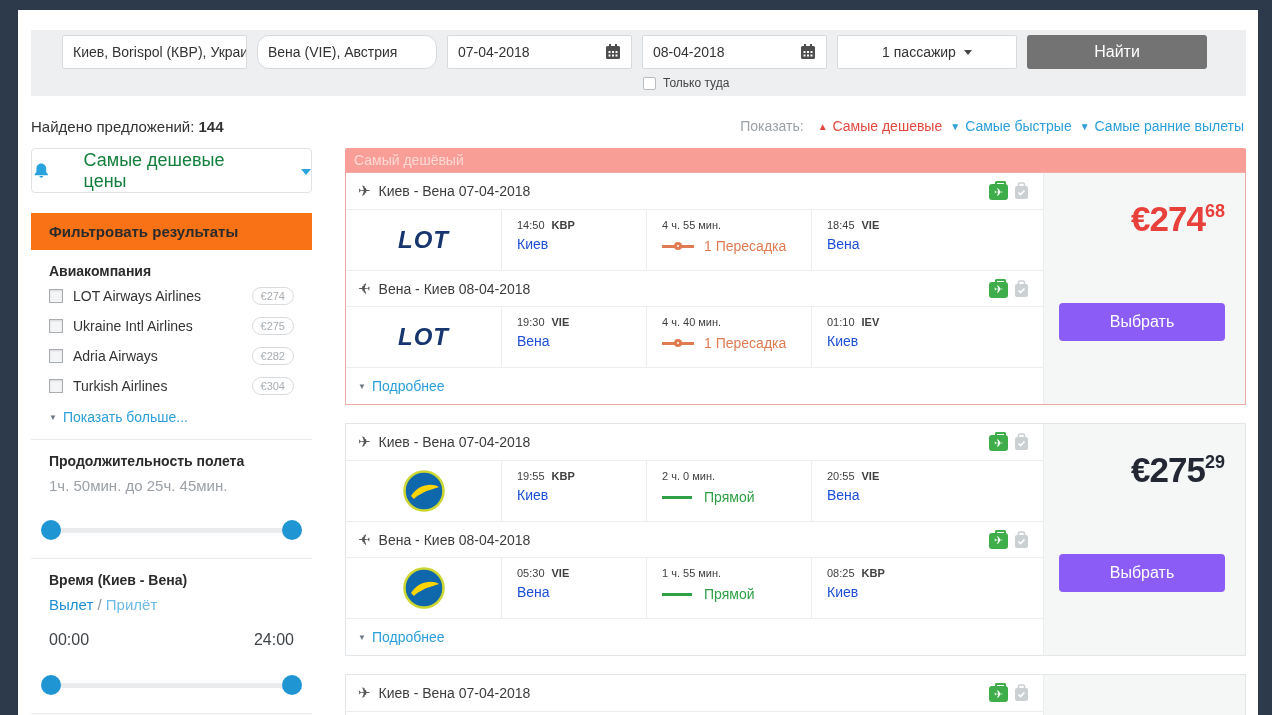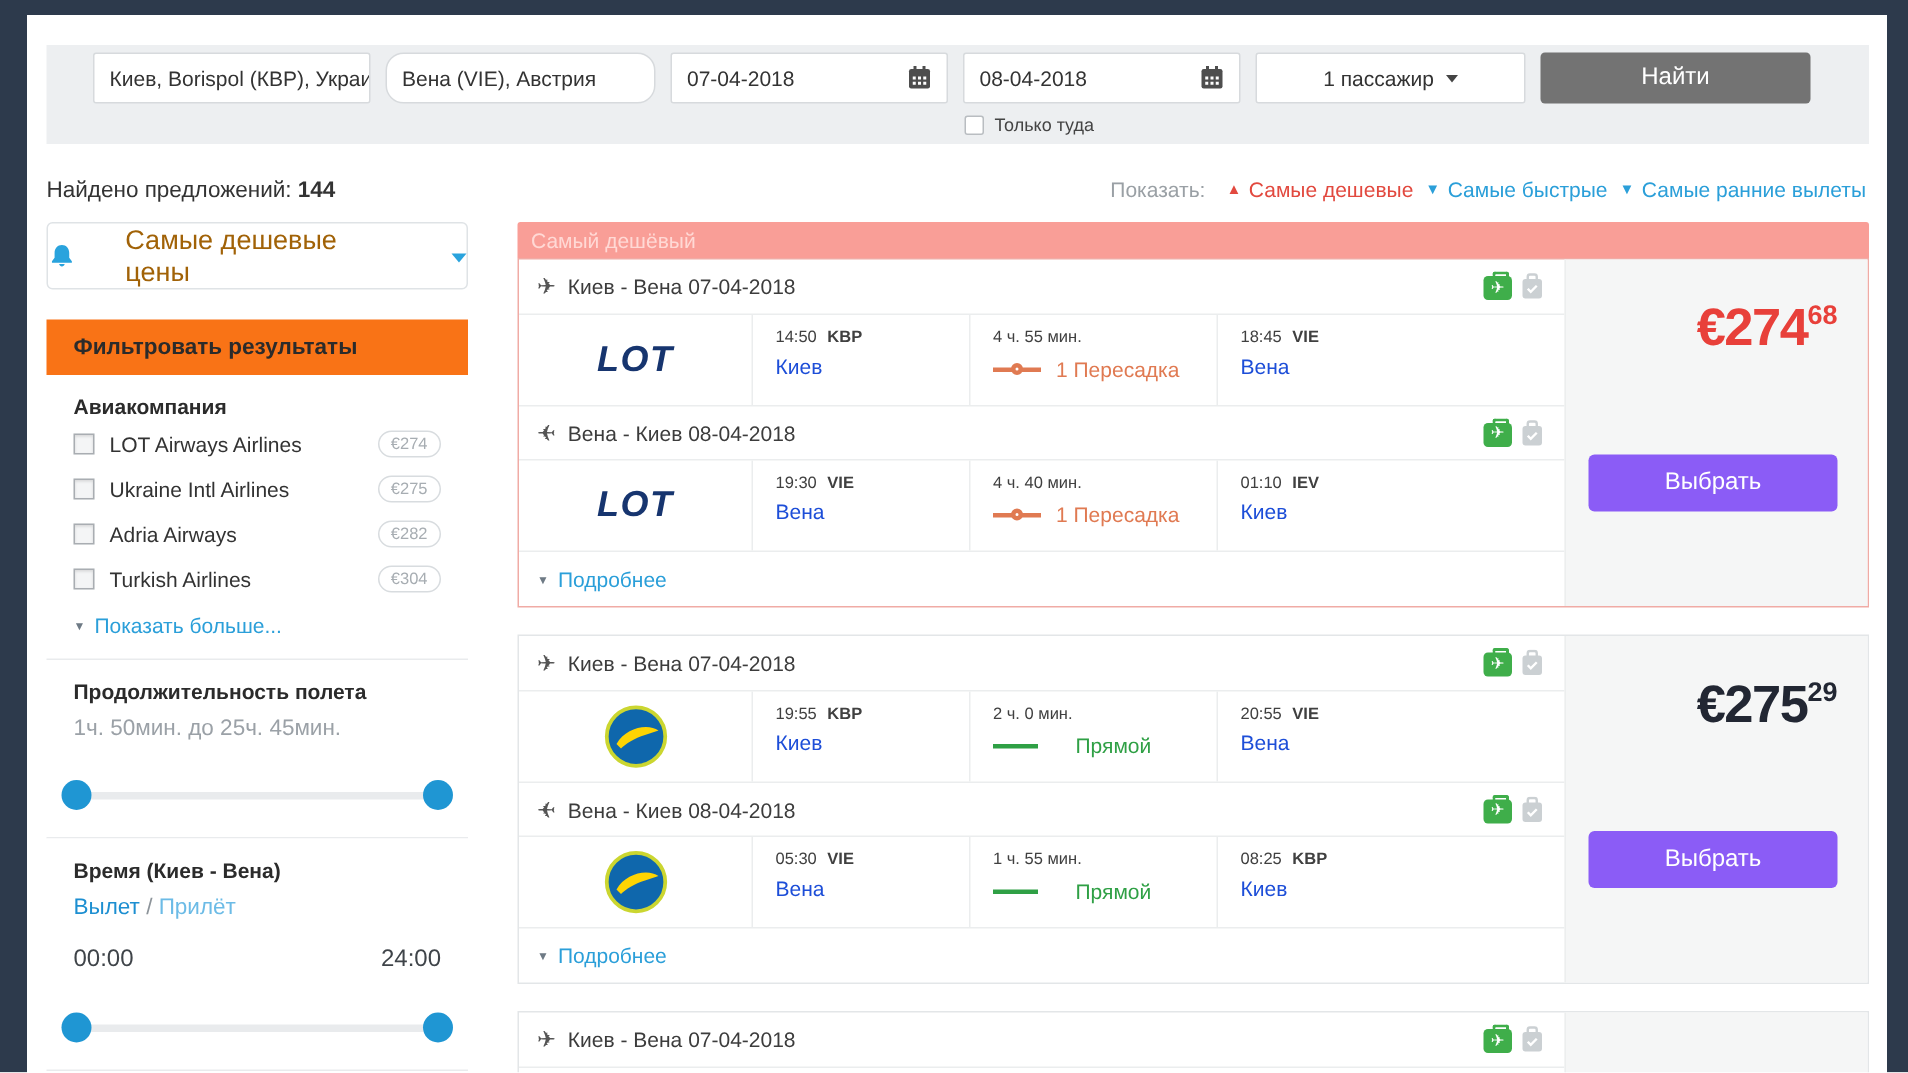--- a/index.html
+++ b/index.html
@@ -34,21 +34,21 @@
   .tri { font-size:10px; margin-right:5px; }
   .sort-red { color:#e2493f; }
   .sort-blue { color:#2b9fd9; }
 
   
   .main { display:flex; margin:8px 0 0 13px; }
   .sidebar { width:281px; }
   .results { width:901px; margin-left:33px; }
 
   
-  .alert-card { height:45px; border:1px solid #dfe3e6; border-radius:4px; background:#fff; display:flex; align-items:center; justify-content:center; color:#a16207; font-size:18px; cursor:pointer;gap:24px; }
+  .alert-card { height:45px; border:1px solid #dfe3e6; border-radius:4px; background:#fff; display:flex; align-items:center; justify-content:center; color:#15803d; font-size:18px; cursor:pointer;gap:24px; }
   .alert-card svg { margin-right:9px; }
   .caret-blue { width:0; height:0; border-left:5px solid transparent; border-right:5px solid transparent; border-top:6px solid #29a3dd; margin-left:9px; margin-top:3px; }
   .filter { margin-top:20px; }
   .filter-header { background:#f97316; padding:10px 18px; font-size:15px; font-weight:bold; color:#2b2b2b; }
   .fsection { padding:13px 18px 14px 18px; border-bottom:1px solid #e9ebed; background:#fff; }
   .ftitle { font-size:14px; font-weight:bold; color:#2b2b2b; }
   .airline-row { display:flex; align-items:center; height:27px; margin-top:3px; }
   .airline-row:first-of-type { margin-top:9px; }
   .cb2 { width:14px; height:14px; background:#f4f5f6; border:1px solid #a9adb2; box-shadow:inset 0 1px 2px rgba(0,0,0,.12); margin-right:10px; flex:none; }
   .airline-name { font-size:14px; color:#333; }
@@ -84,21 +84,21 @@
   .colseg { border-left:1px solid #ebedee; padding:9px 0 0 15px; }
   .col-dep { width:145px; } .col-dur { width:165px; } .col-arr { flex:1; }
   .timeline { font-size:11px; color:#404040; }
   .timeline b { margin-left:7px; font-weight:bold; }
   .cityline { margin-top:5px; font-size:14px; color:#1d4ed8; }
   .stopline { margin-top:7px; display:flex; align-items:center; }
   .tline { width:13px; height:3px; background:#e07a52; }
   .tdot { width:8px; height:8px; border:3px solid #e07a52; border-radius:50%; background:#fff; margin:0 -1px; }
   .stop-label { margin-left:10px; font-size:14px; color:#e07a52; }
   .dline { width:30px; height:3px; background:#2fa045; }
-  .direct-label { margin-left:25px; font-size:14px; color:#2fa045; }
+  .direct-label { margin-left:12px; font-size:14px; color:#2fa045; }
   .details-row { height:37px; border-top:1px solid #ebedee; display:flex; align-items:center; padding-left:12px; font-size:14px; }
   .details-link { color:#2b9fd9; cursor:pointer; }
   .price-panel { width:202px; background:#f5f6f6; border-left:1px solid #eceeee; position:relative; }
   .price { position:absolute; top:26px; right:20px; font-size:35px; font-weight:bold; letter-spacing:-1px; }
   .price .cents { font-size:18px; vertical-align:14px; letter-spacing:0; }
   .price-red { color:#e8403a; }
   .price-dark { color:#222733; }
   .btn-select { position:absolute; left:15px; right:20px; top:130px; height:38px; background:#8b5cf6; border:none; border-radius:4px; color:#fff; font-size:16px; cursor:pointer; font-family:"Liberation Sans",sans-serif; }
   .suitcase-check path { stroke:#fff; }
 </style>

